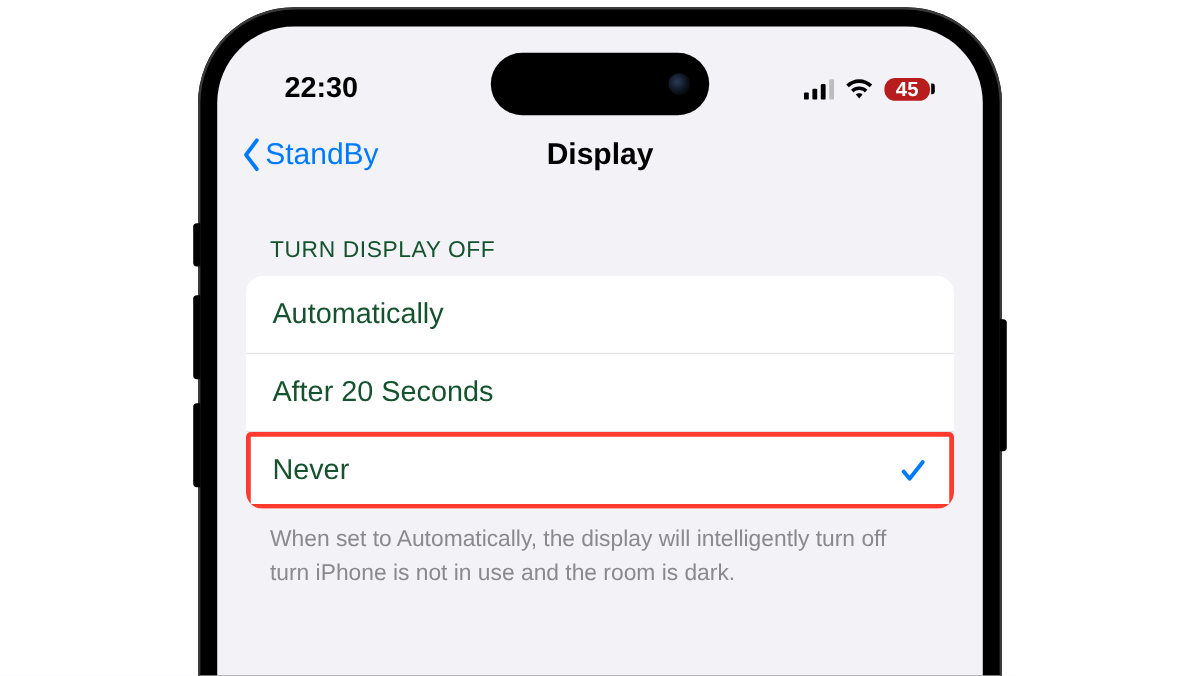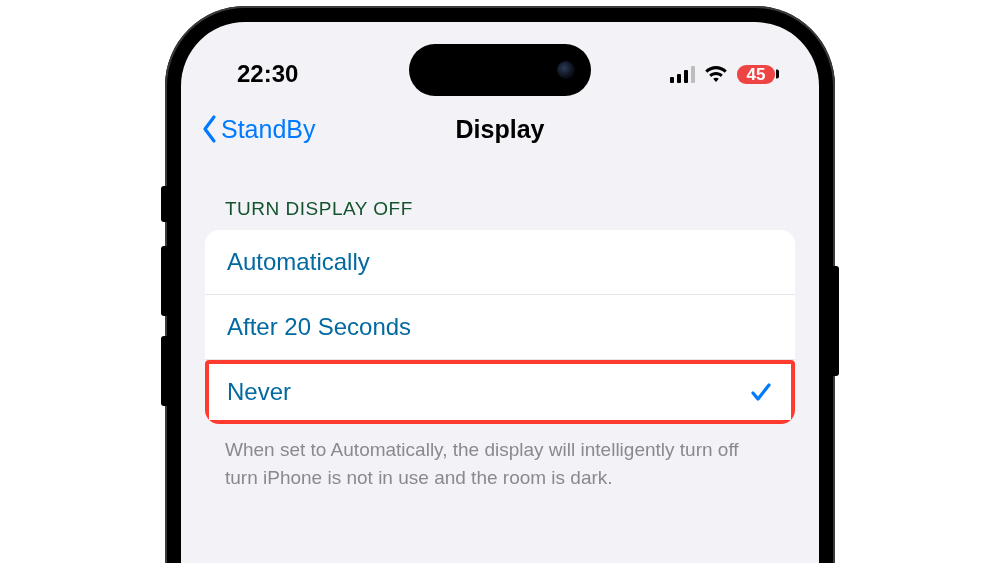--- a/index.html
+++ b/index.html
@@ -62,21 +62,21 @@
       font-weight: 600;
       color: #000;
     }
     .status-right { display:flex; align-items:center; gap:9px; }
     .signal { display:flex; align-items:flex-end; gap:2.5px; height:17px; }
     .signal span { width:4.5px; background:#000; border-radius:1px; }
     .signal span:nth-child(1){height:6px;} .signal span:nth-child(2){height:9px;}
     .signal span:nth-child(3){height:13px;} .signal span:nth-child(4){height:17px; background:#bdbdbd;}
     .wifi { width:24px; height:18px; }
     .battery-badge {
-      background:#ef4444; color:#fff; border-radius:9px;
+      background:#b91c1c; color:#fff; border-radius:9px;
       padding:1px 6px; font-size:17px; font-weight:700; line-height:1;
       min-width:38px; text-align:center;
       position: relative;
     }
     .battery-badge::after{
       content:""; position:absolute; right:-4px; top:50%; transform:translateY(-50%);
       width:3px; height:9px; background:#000; border-radius:0 2px 2px 0;
     }
     .nav-bar {
       display: flex;
@@ -99,21 +99,21 @@
     .section-header {
       font-size: 19px; color:#14532d; letter-spacing:0.5px;
       padding: 0 20px 10px 20px;
     }
     .list {
       background:#fff; border-radius:14px; overflow:hidden;
     }
     .list-row {
       display:flex; align-items:center; justify-content:space-between;
       padding: 18px 22px;
-      font-size:24px; color:#0369a1;
+      font-size:24px; color:#14532d;
       border-bottom:1px solid #e5e5ea;
       cursor:pointer;
       position: relative;
     }
     .list-row:last-child { border-bottom:none; }
     .highlight-red {
       box-shadow: 0 0 0 4px #ff3b30 inset;
       border-radius: 4px;
     }
     .checkmark { width:24px; height:24px; stroke:#007aff; stroke-width:3.2; fill:none; }

